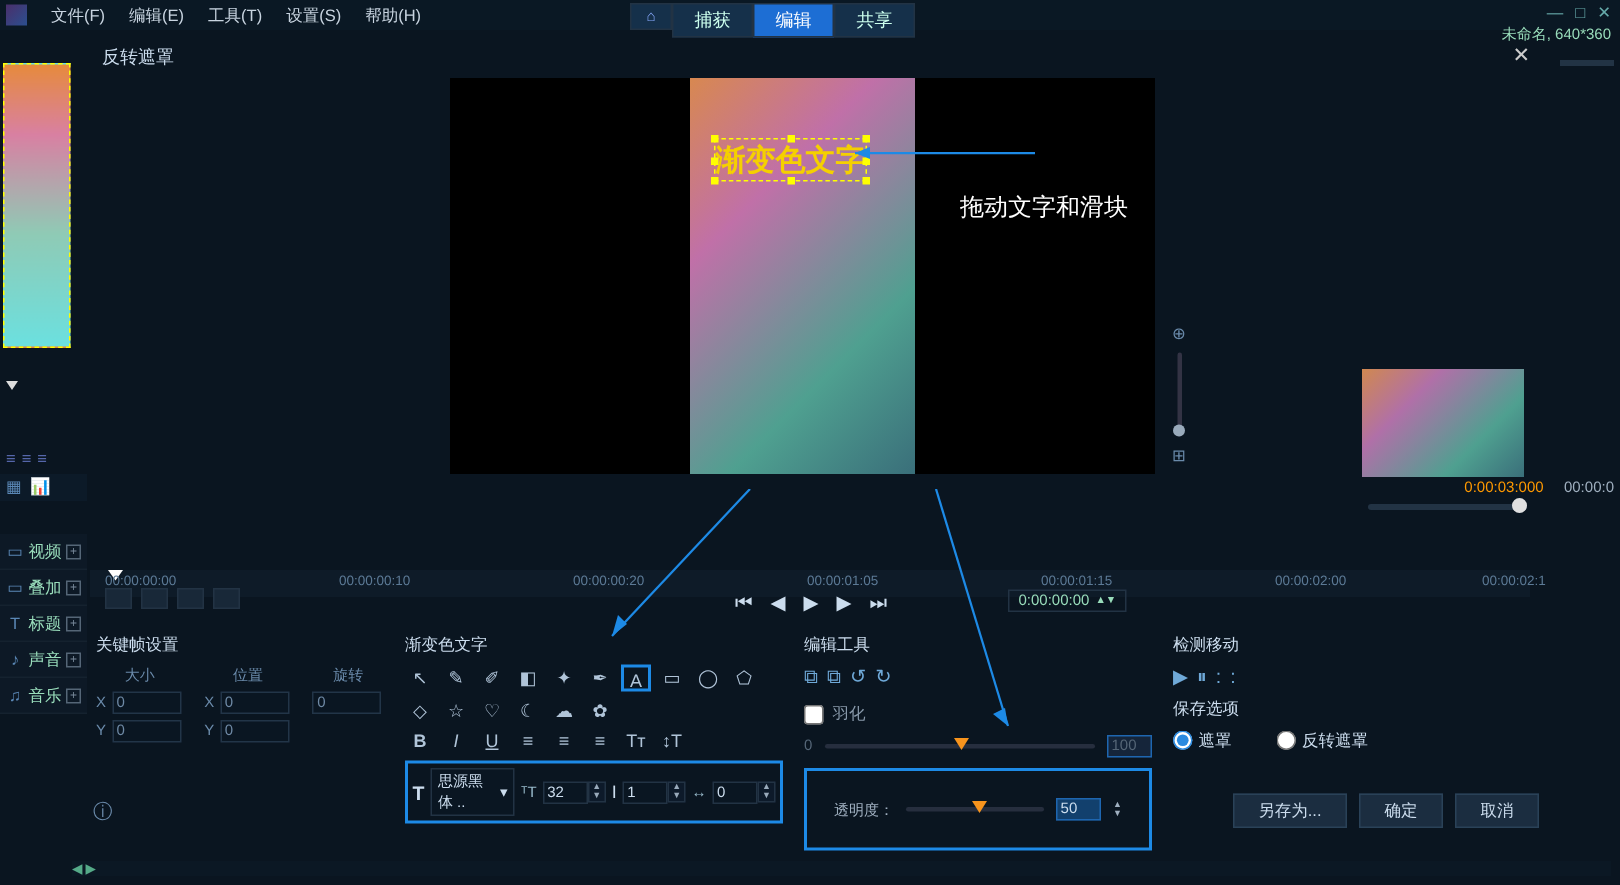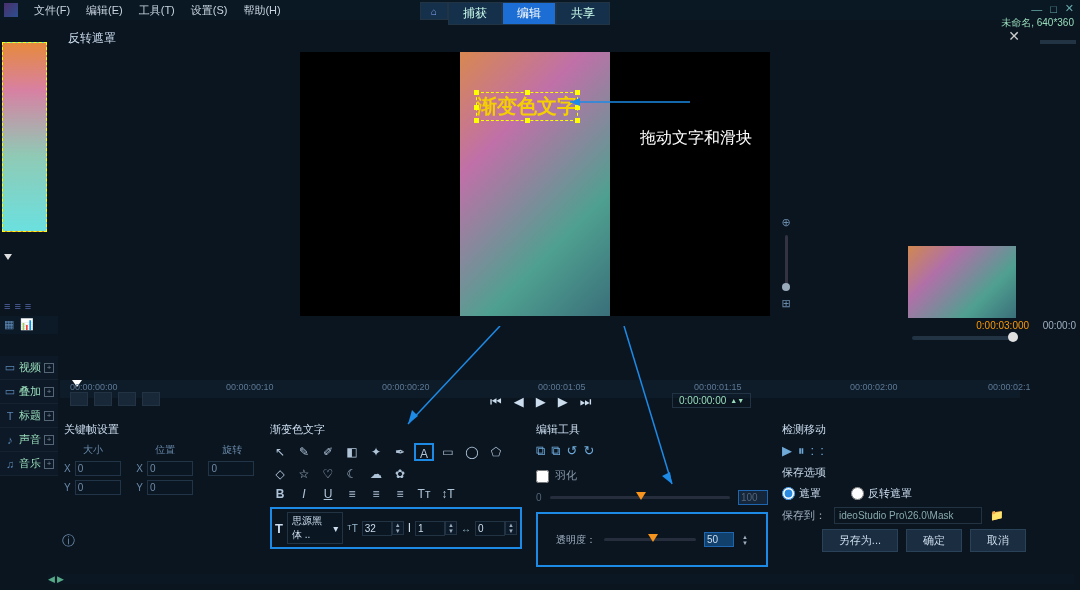--- a/index.html
+++ b/index.html
@@ -396,25 +396,20 @@
       <div class="rad">
         <label>
             <input type="radio" checked="" name="so" style="">
             <span>遮罩</span>
           </label>
         <label>
             <input type="radio" name="so" style="">
             <span>反转遮罩</span>
           </label>
       </div>
-      <div class="path-row">
-        <span>保存到：</span>
-        <span class="path">ideoStudio Pro\26.0\Mask</span>
-        <span style="color:#6aa">📁</span>
-      </div>
     </div>
   </div>
 
 </div>
 
 <svg class="anno" style="left:400px;top:326px" width="110" height="110">
     <line x1="100" y1="0" x2="8" y2="98" stroke="#1d8ae6" stroke-width="1.5"></line>
     <polygon class="arrowhead" points="8,98 18,90 12,84"></polygon>
   </svg>
 <svg class="anno" style="left:614px;top:326px" width="80" height="170">

